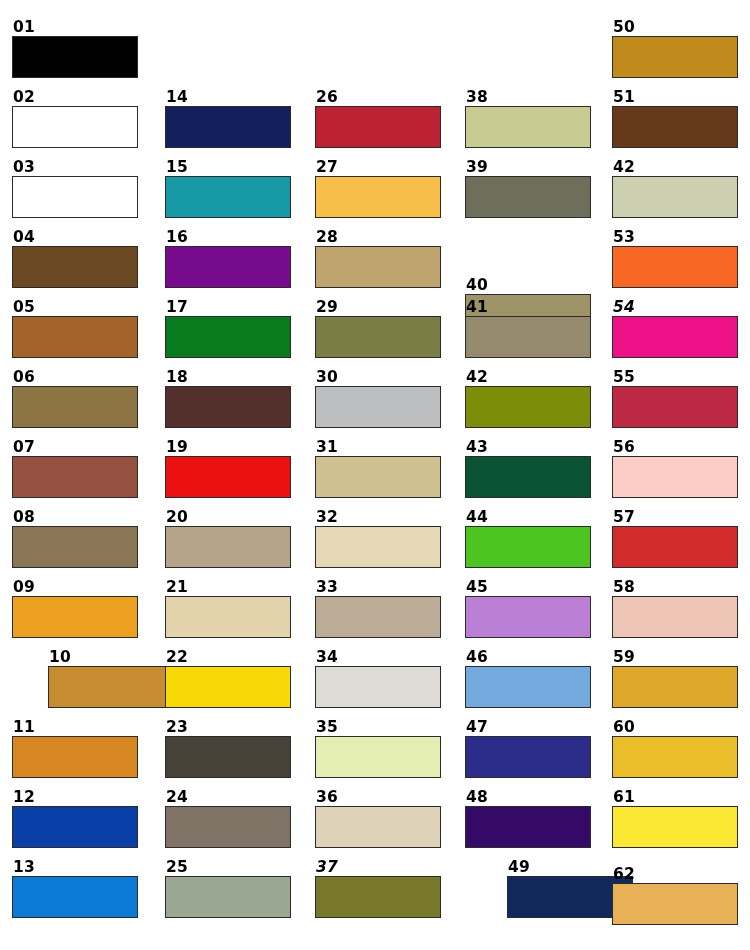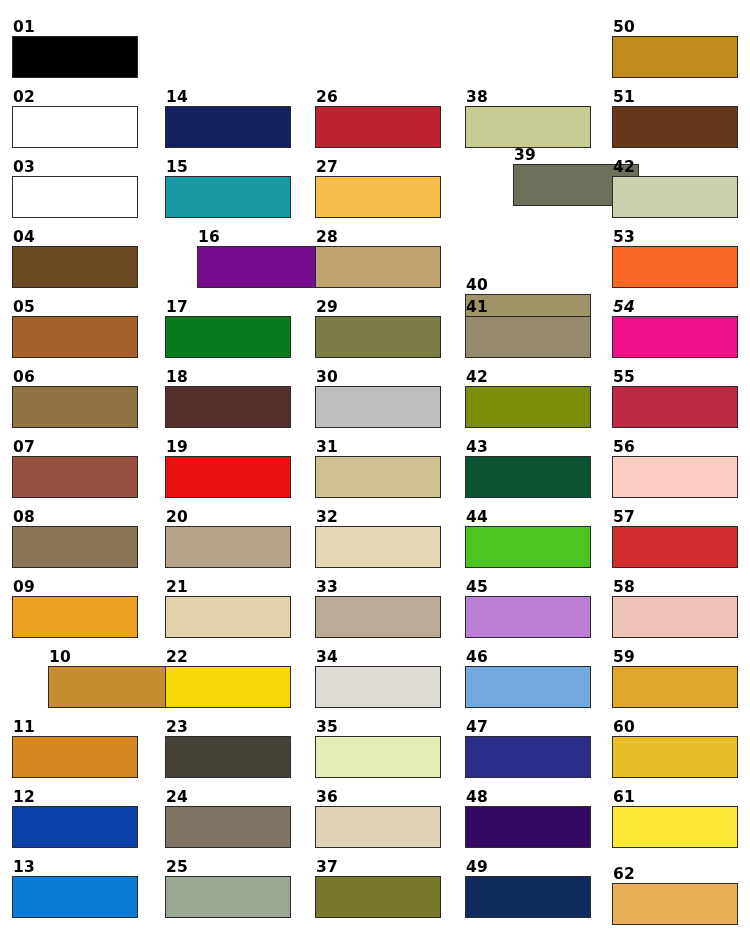--- a/index.html
+++ b/index.html
@@ -118,21 +118,21 @@
     </div>
     <div class="swatch-column" style="left: 165px;">
       <div class="swatch-cell" style="top: 89px;">
         <span class="swatch-label">14</span>
         <span class="swatch-box" title="14 #14205c" style="background-color: rgb(20, 32, 92); border-color: rgb(43, 43, 43);"></span>
       </div>
       <div class="swatch-cell" style="top: 159px;">
         <span class="swatch-label">15</span>
         <span class="swatch-box" title="15 #1799a6" style="background-color: rgb(23, 153, 166); border-color: rgb(43, 43, 43);"></span>
       </div>
-      <div class="swatch-cell" style="top: 229px; margin-left: 32px;">
+      <div class="swatch-cell" style="top: 229px;">
         <span class="swatch-label">16</span>
         <span class="swatch-box" title="16 #760b8e" style="background-color: rgb(118, 11, 142); border-color: rgb(43, 43, 43);"></span>
       </div>
       <div class="swatch-cell" style="top: 299px;">
         <span class="swatch-label">17</span>
         <span class="swatch-box" title="17 #0a7a1e" style="background-color: rgb(10, 122, 30); border-color: rgb(43, 43, 43);"></span>
       </div>
       <div class="swatch-cell" style="top: 369px;">
         <span class="swatch-label">18</span>
         <span class="swatch-box" title="18 #54302c" style="background-color: rgb(84, 48, 44); border-color: rgb(43, 43, 43);"></span>
@@ -204,31 +204,31 @@
         <span class="swatch-box" title="34 #dedbd4" style="background-color: rgb(222, 219, 212); border-color: rgb(43, 43, 43);"></span>
       </div>
       <div class="swatch-cell" style="top: 719px;">
         <span class="swatch-label">35</span>
         <span class="swatch-box" title="35 #e4eeb4" style="background-color: rgb(228, 238, 180); border-color: rgb(43, 43, 43);"></span>
       </div>
       <div class="swatch-cell" style="top: 789px;">
         <span class="swatch-label">36</span>
         <span class="swatch-box" title="36 #ded2b8" style="background-color: rgb(222, 210, 184); border-color: rgb(43, 43, 43);"></span>
       </div>
-      <div class="swatch-cell" style="top: 859px;">
+      <div class="swatch-cell" style="top: 859px; font-style: italic;">
         <span class="swatch-label">37</span>
         <span class="swatch-box" title="37 #77782a" style="background-color: rgb(119, 120, 42); border-color: rgb(43, 43, 43);"></span>
       </div>
     </div>
     <div class="swatch-column" style="left: 465px;">
       <div class="swatch-cell" style="top: 89px;">
         <span class="swatch-label">38</span>
         <span class="swatch-box" title="38 #c8cc92" style="background-color: rgb(200, 204, 146); border-color: rgb(43, 43, 43);"></span>
       </div>
-      <div class="swatch-cell" style="top: 147px; margin-left: 48px;">
+      <div class="swatch-cell" style="top: 159px;">
         <span class="swatch-label">39</span>
         <span class="swatch-box" title="39 #6d6f5b" style="background-color: rgb(109, 111, 91); border-color: rgb(43, 43, 43);"></span>
       </div>
       <div class="swatch-cell" style="top: 229px; margin-top: 48px;">
         <span class="swatch-label">40</span>
         <span class="swatch-box" title="40 #9e9468" style="background-color: rgb(158, 148, 104); border-color: rgb(43, 43, 43);"></span>
       </div>
       <div class="swatch-cell" style="top: 299px;">
         <span class="swatch-label">41</span>
         <span class="swatch-box" title="41 #958a6e" style="background-color: rgb(149, 138, 110); border-color: rgb(43, 43, 43);"></span>
@@ -254,21 +254,21 @@
         <span class="swatch-box" title="46 #74a9de" style="background-color: rgb(116, 169, 222); border-color: rgb(43, 43, 43);"></span>
       </div>
       <div class="swatch-cell" style="top: 719px;">
         <span class="swatch-label">47</span>
         <span class="swatch-box" title="47 #2c2d8a" style="background-color: rgb(44, 45, 138); border-color: rgb(43, 43, 43);"></span>
       </div>
       <div class="swatch-cell" style="top: 789px;">
         <span class="swatch-label">48</span>
         <span class="swatch-box" title="48 #340a66" style="background-color: rgb(52, 10, 102); border-color: rgb(43, 43, 43);"></span>
       </div>
-      <div class="swatch-cell" style="top: 859px;">
+      <div class="swatch-cell" style="top: 859px; margin-left: 42px;">
         <span class="swatch-label">49</span>
         <span class="swatch-box" title="49 #102a5e" style="background-color: rgb(16, 42, 94); border-color: rgb(43, 43, 43);"></span>
       </div>
     </div>
     <div class="swatch-column" style="left: 612px;">
       <div class="swatch-cell" style="top: 19px;">
         <span class="swatch-label">50</span>
         <span class="swatch-box" title="50 #c08a1d" style="background-color: rgb(192, 138, 29); border-color: rgb(43, 43, 43);"></span>
       </div>
       <div class="swatch-cell" style="top: 89px;">

